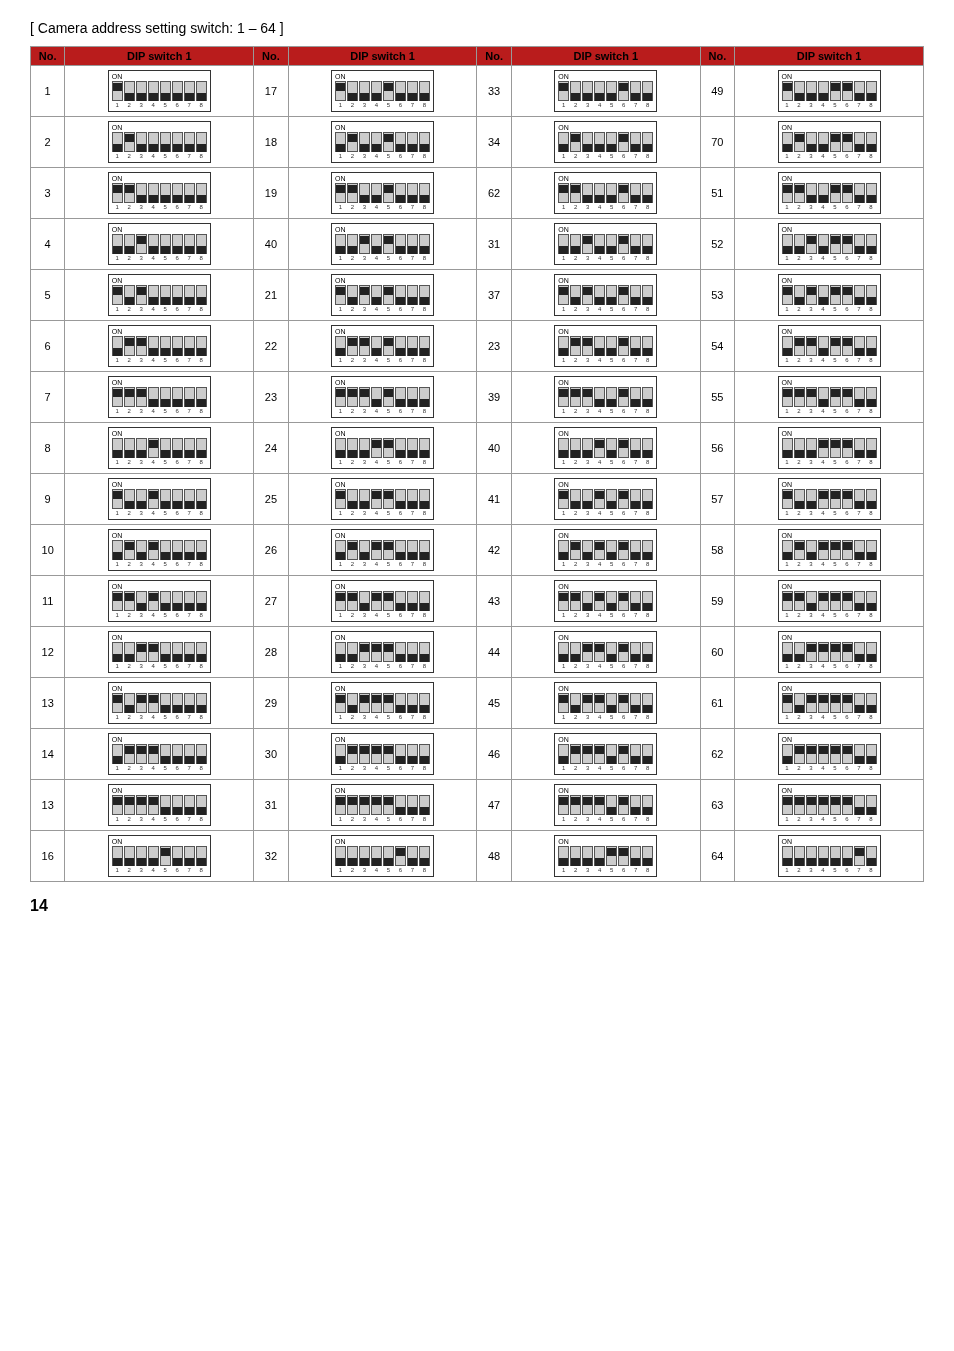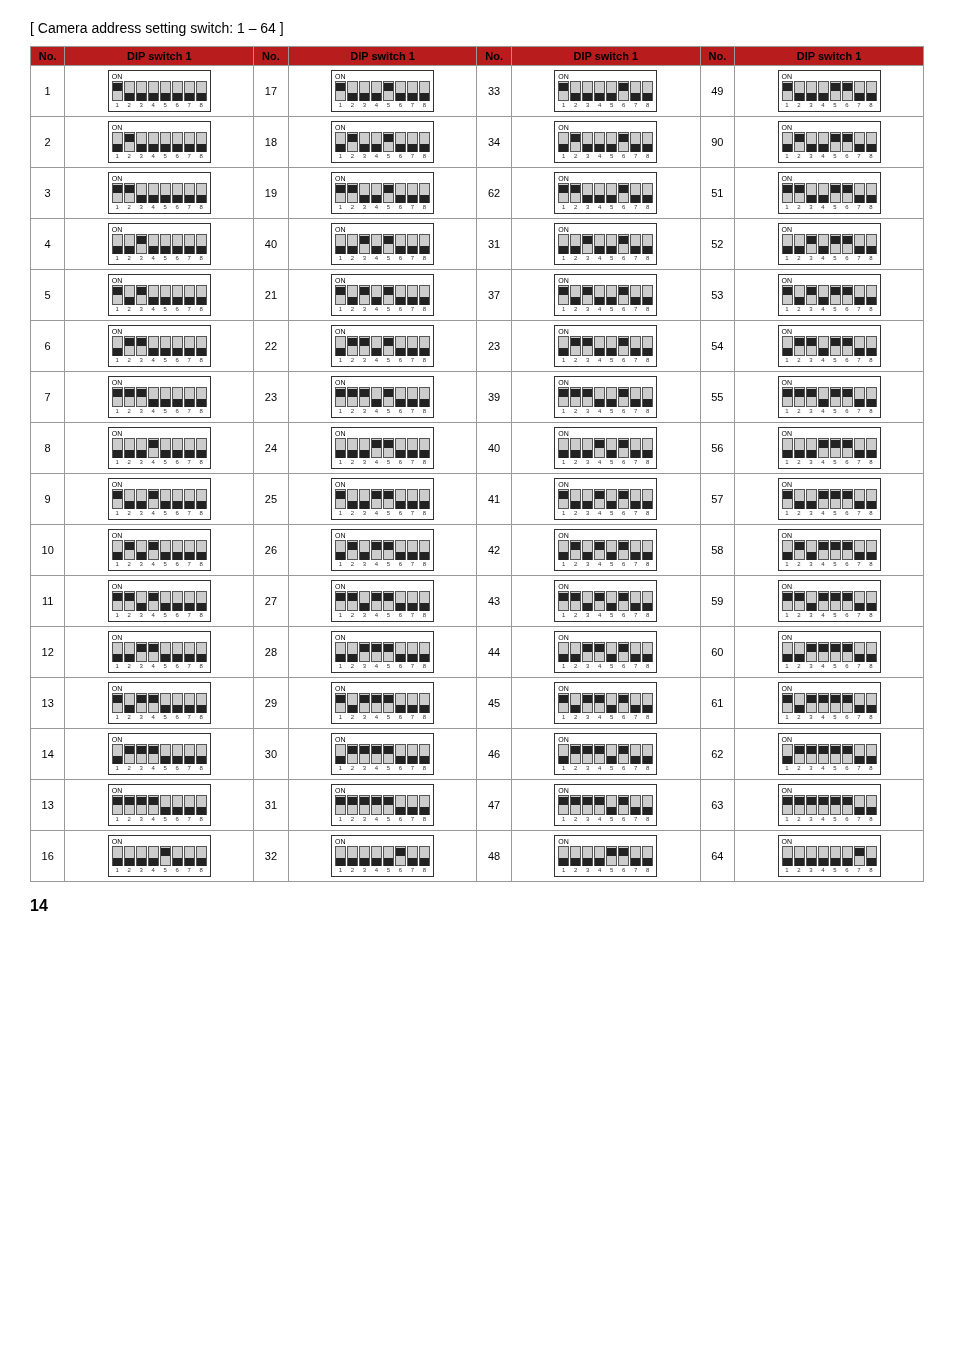--- a/index.html
+++ b/index.html
@@ -475,21 +475,21 @@
                 </div>
                 <div class="dip-num">7</div>
               </div>
               <div class="dip-switch">
                 <div class="dip-body off">
                   <div class="dip-toggle"></div>
                 </div>
                 <div class="dip-num">8</div>
               </div>
             </div></div></td>
-        <td>90</td>
+        <td>70</td>
         <td><div class="dip-container"><div class="dip-on-label">ON</div><div class="dip-switches">
               <div class="dip-switch">
                 <div class="dip-body off">
                   <div class="dip-toggle"></div>
                 </div>
                 <div class="dip-num">1</div>
               </div>
               <div class="dip-switch">
                 <div class="dip-body on">
                   <div class="dip-toggle"></div>

